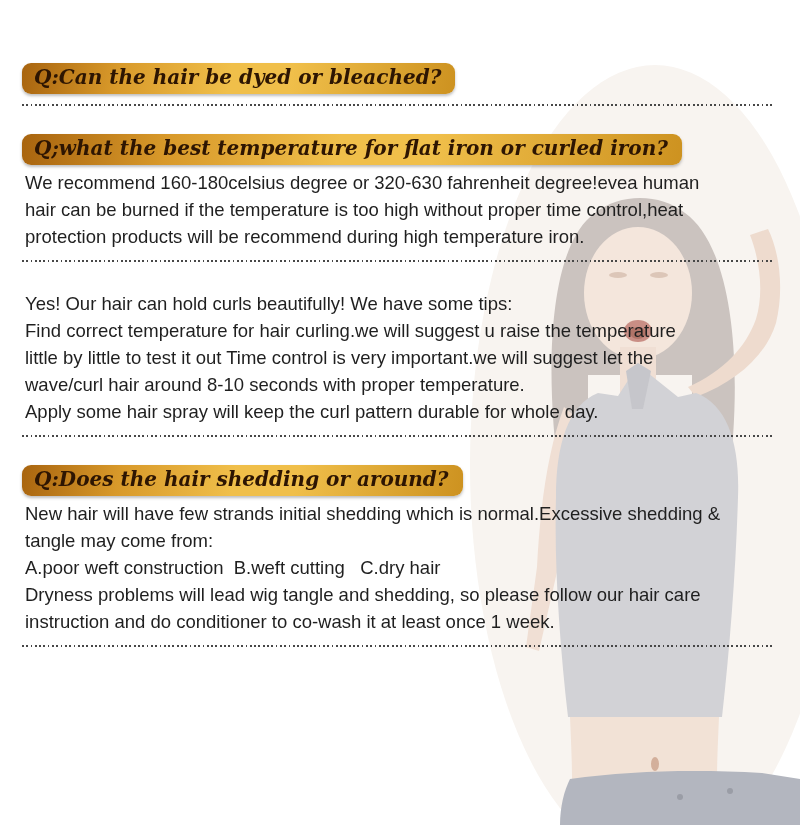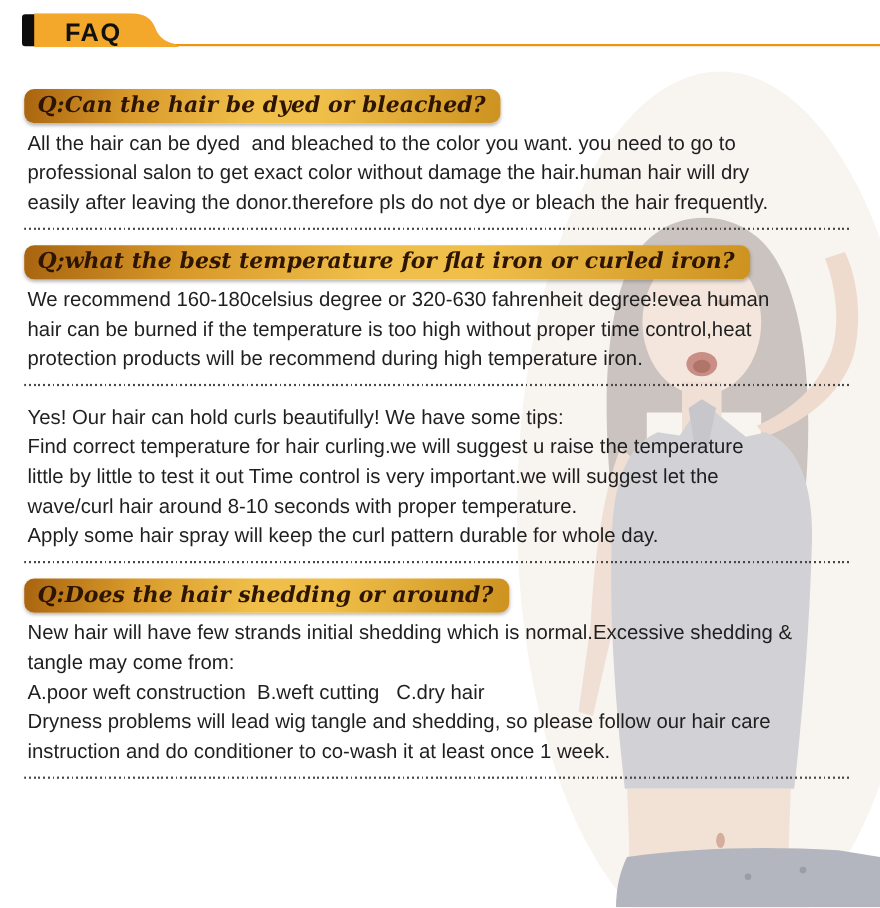--- a/index.html
+++ b/index.html
@@ -27,22 +27,22 @@
     background:#0d0d0d;border-radius:3px 0 0 3px;z-index:2;
   }
   .gold-tab{position:absolute;left:31px;top:12px;z-index:2;}
   .faq-title{
     position:absolute;left:59px;top:16px;z-index:3;
     font-size:23px;font-weight:bold;letter-spacing:1.5px;color:var(--tab_text,#111);
   }
 
   
   .content{position:absolute;top:41px;left:22px;width:770px;z-index:2;}
-  .qa{margin-top:13px;}
-  .qa.first{margin-top:40px;}
+  .qa{margin-top:27px;}
+  .qa.first{margin-top:22px;}
   .q-banner{
     display:inline-block;
     padding:2px 14px 5px 12px;
     border-radius:9px;
     background:linear-gradient(100deg,
       var(--banner_grad_left,#a8640f) 0%,
       var(--banner_grad_mid,#d8992a) 22%,
       var(--banner_grad_bright,#f0bf4a) 48%,
       var(--banner_grad_bright,#f0c453) 62%,
       var(--banner_grad_right,#cd9220) 100%);
@@ -98,38 +98,27 @@
 
     <path d="M140 692 L289 692 C288 716 287 736 287 754 L142 754 C142 736 141 716 140 692 Z" fill="#f2e2d6"></path>
     <ellipse cx="225" cy="739" rx="4" ry="7" fill="#d3af9b"></ellipse>
 
     <path d="M140 754 C200 746 262 744 332 748 L370 754 L370 800 L130 800
              C130 782 134 766 140 754 Z" fill="#b3b6bf"></path>
     <circle cx="250" cy="772" r="3" fill="#9a9da6"></circle>
     <circle cx="300" cy="766" r="3" fill="#9a9da6"></circle>
   </svg>
 
-  <header class="faq-header">
-    <div class="header-line"></div>
-    <div class="black-tab"></div>
-    <svg class="gold-tab" width="132" height="31" viewBox="0 0 132 31" aria-hidden="true">
-      <path d="M0 0 L88 0 Q105 0 110 13 Q114 25 128 28 L132 31 L0 31 Z" fill="#f3a72b"></path>
-    </svg>
-    <span class="faq-title">FAQ</span>
-  </header>
 
   <main class="content">
 
     <section class="qa first">
       <div class="q-banner">
         <span class="q-text">Q:Can the hair be dyed or bleached?</span>
       </div>
-      <p class="answer">All the hair can be dyed  and bleached to the color you want. you need to go to
-professional salon to get exact color without damage the hair.human hair will dry
-easily after leaving the donor.therefore pls do not dye or bleach the hair frequently.</p>
       <div class="dotted"></div>
     </section>
 
     <section class="qa">
       <div class="q-banner">
         <span class="q-text">Q;what the best temperature for flat iron or curled iron?</span>
       </div>
       <p class="answer">We recommend 160-180celsius degree or 320-630 fahrenheit degree!evea human
 hair can be burned if the temperature is too high without proper time control,heat
 protection products will be recommend during high temperature iron.</p>

